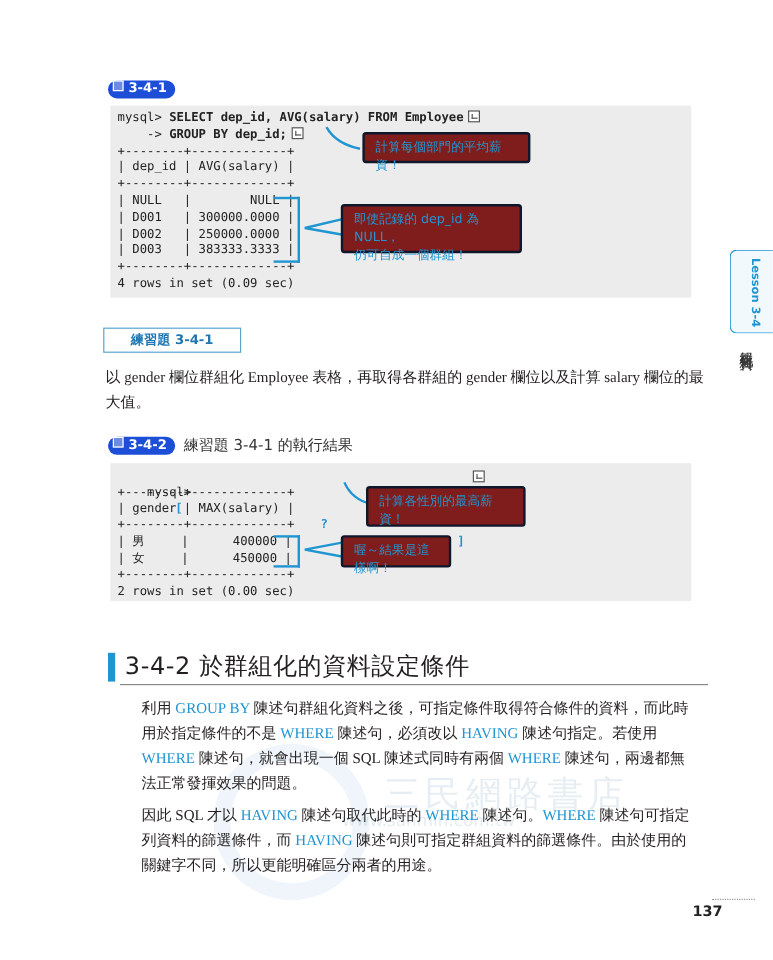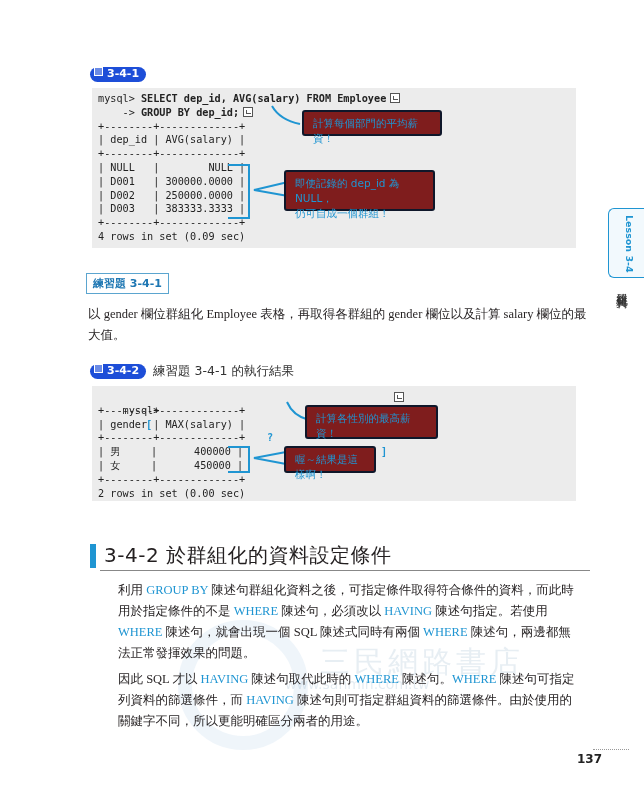--- a/index.html
+++ b/index.html
@@ -7,21 +7,21 @@
   .fig-caption{position:absolute;left:90px;display:flex;align-items:center;font-size:12.5px;color:#333;}
   .fig-badge{display:inline-flex;align-items:flex-start;background:#1d4ed8;color:#fff;border-radius:9px;height:15px;padding:0 7px 0 4px;font-weight:bold;font-size:11px;margin-right:7px;}
   .fig-badge .ico{display:inline-block;width:9px;height:9px;border:1px solid #fff;margin-right:4px;box-sizing:border-box;background:rgba(255,255,255,.35);}
   .code{position:absolute;left:92px;width:484px;background:#ececec;font-family:"DejaVu Sans Mono",monospace;font-size:10.2px;line-height:13.8px;color:#222;padding:4px 6px;box-sizing:border-box;}
   .code .l{white-space:pre;height:13.8px;}
   .code b{font-weight:bold;}
   .enter{display:inline-block;width:10px;height:10px;border:1px solid #555;box-sizing:border-box;vertical-align:-1px;margin-left:4px;position:relative;background:#fff;}
   .enter:after{content:"";position:absolute;left:2px;bottom:2px;width:4px;height:3px;border-left:1px solid #555;border-bottom:1px solid #555;}
   .bubble{position:absolute;border:2px solid #0f172a;background:#7f1d1d;border-radius:3px;color:#1f95d2;font-size:10.5px;line-height:15px;padding:4px 9px;box-sizing:border-box;}
   .bracket{position:absolute;border:2px solid #1f95d2;border-left:none;}
-  .ex-label{position:absolute;left:86px;top:273px;border:1.5px solid #5ba5cf;padding:2px 6px;font-size:11px;font-weight:bold;color:#1e77b3;}
+  .ex-label{position:absolute;left:86px;top:273px;border:1.5px solid #5ba5cf;padding:2px 22px;font-size:11px;font-weight:bold;color:#1e77b3;}
   .para{position:absolute;font-size:12.5px;line-height:21px;color:#231f20;font-family:Liberation Serif, serif;}
   .kw{color:#1f95d2;}
   .sec-head{position:absolute;left:90px;top:542px;display:flex;align-items:center;}
   .sec-bar{width:6px;height:24px;background:#1f95d2;margin-right:8px;}
   .sec-title{font-size:20px;color:#231f20;letter-spacing:.5px;}
   .sec-line{position:absolute;left:100px;top:570px;width:490px;height:1px;background:#888;}
   .tab{position:absolute;left:608px;top:208px;width:40px;height:70px;border:1.5px solid #1f95d2;border-right:none;border-radius:6px 0 0 6px;background:#f2f9fd;box-sizing:border-box;}
   .tab-text{position:absolute;left:0;top:0;width:40px;height:70px;writing-mode:vertical-rl;display:flex;align-items:center;justify-content:center;font-size:9.5px;color:#1f95d2;font-weight:bold;}
   .side-cn{position:absolute;left:614px;top:284px;writing-mode:vertical-rl;font-size:11.5px;color:#333;letter-spacing:1px;}
   .page-dots{position:absolute;left:593px;top:749px;width:36px;border-top:1px dotted #999;}

